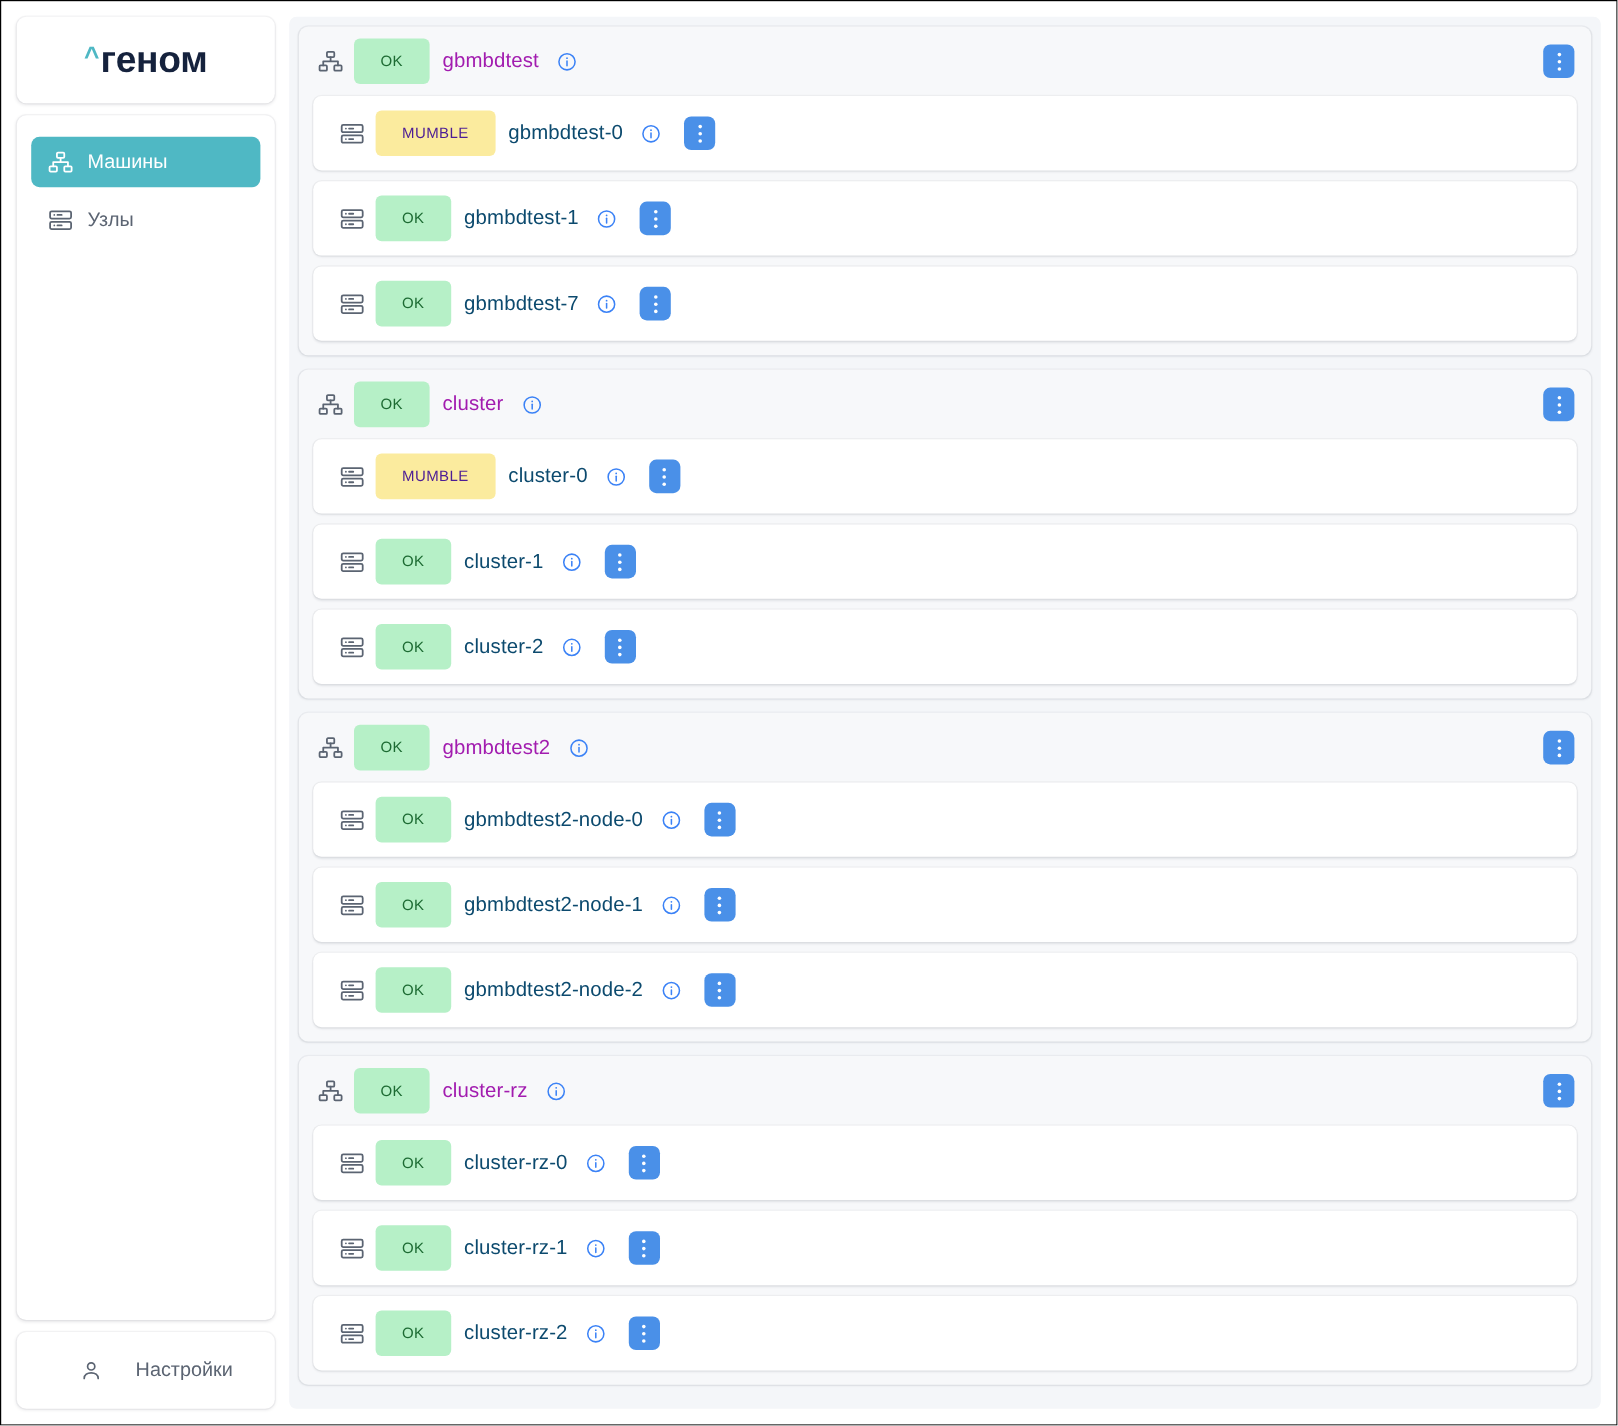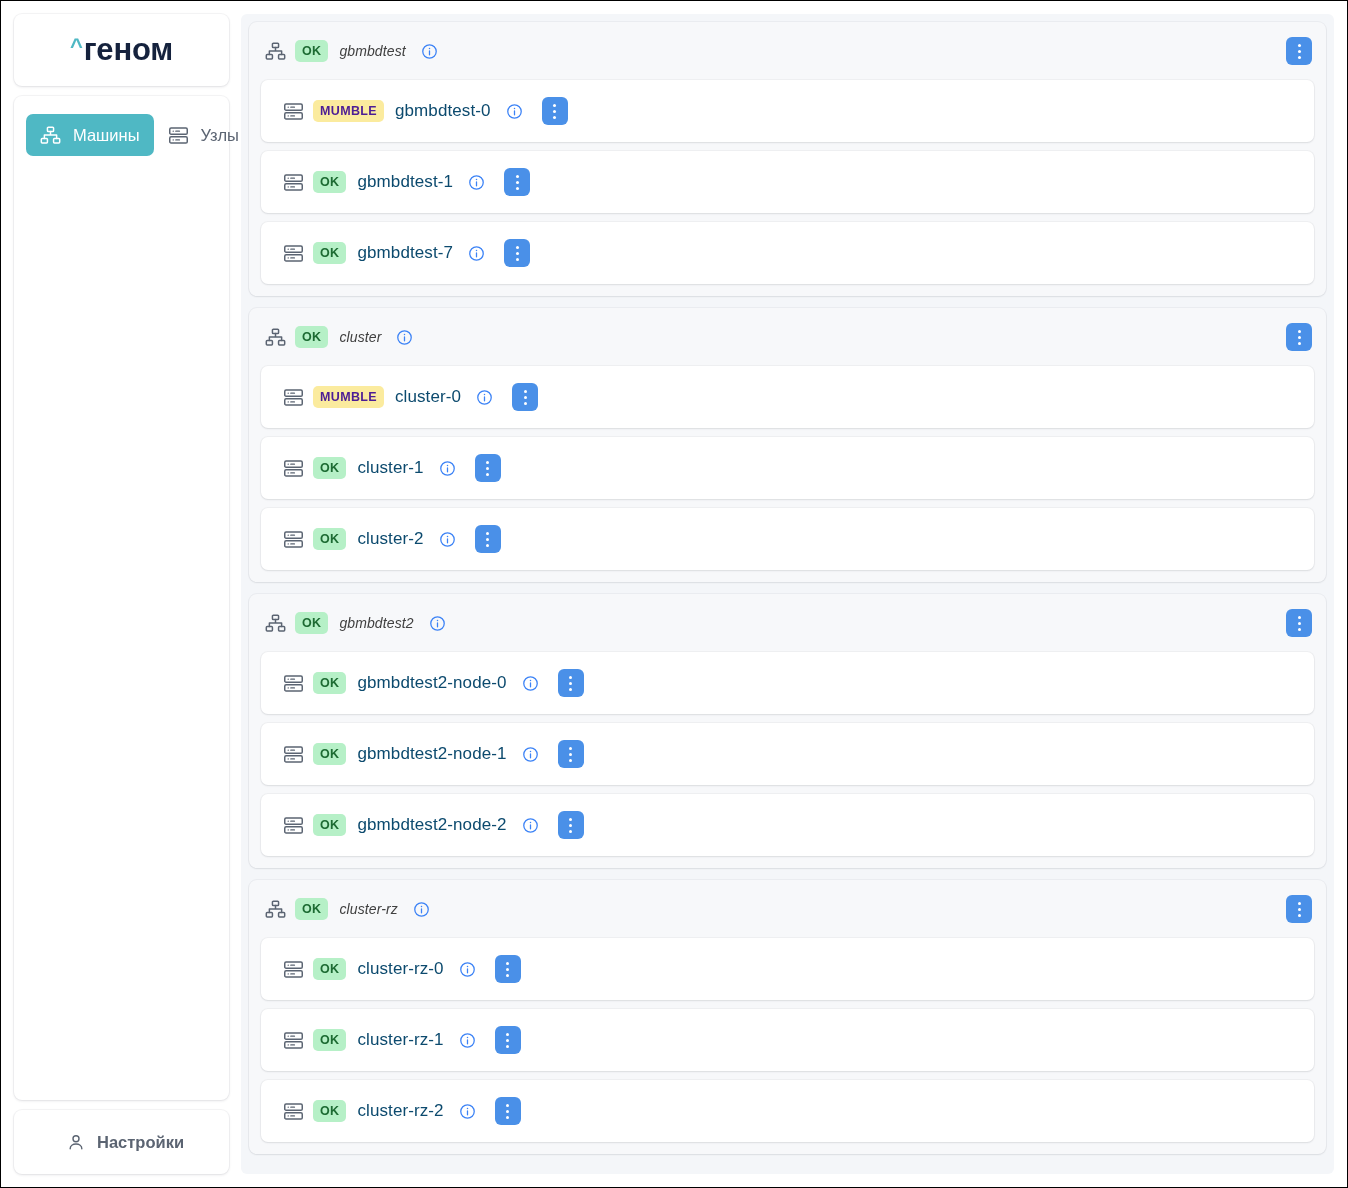--- a/index.html
+++ b/index.html
@@ -43,21 +43,21 @@
     margin-right: 1px; position: relative; top: -6px;
   }
 
   .nav-card {
     margin-top: 10px;
     background: #ffffff;
     border-radius: 8px;
     box-shadow: 0 1px 3px rgba(16,24,40,.10), 0 0 0 1px rgba(16,24,40,.04);
     flex: 1 1 auto;
     padding: 18px 12px 12px 12px;
-    display: flex; flex-direction: row;
+    display: flex; flex-direction: column;
   }
   .nav-item {
     display: flex; align-items: center; gap: 12px;
     height: 42px;
     padding: 0 14px;
     border-radius: 7px;
     color: #5b6472;
     font-size: 16.5px;
     margin-bottom: 6px;
     cursor: pointer;
@@ -74,21 +74,21 @@
     margin-top: 10px;
     height: 64px;
     background: #ffffff;
     border-radius: 8px;
     box-shadow: 0 1px 3px rgba(16,24,40,.10), 0 0 0 1px rgba(16,24,40,.04);
     display: flex; align-items: center;
     padding-left: 52px;
     flex: 0 0 64px;
     cursor: pointer;
   }
-  .settings-inner { display: flex; align-items: center; gap: 11px; color: #5b6472; font-size: 16.5px; font-weight: bold; }
+  .settings-inner { display: flex; align-items: center; gap: 27px; color: #5b6472; font-size: 16.5px; }
   .settings-inner svg { width: 20px; height: 20px; display: block; }
 
   
   .main {
     flex: 1 1 auto;
     margin: 13px 13px 13px 12px;
     background: #f4f6f9;
     border-radius: 6px;
     padding: 8px;
     overflow: hidden;
@@ -101,44 +101,43 @@
     margin-bottom: 12px;
   }
   .group-header {
     display: flex; align-items: center;
     height: 58px;
     padding: 0 14px 0 16px;
   }
   .group-header .gh-left { display: flex; align-items: center; gap: 9px; flex: 1 1 auto; }
   .group-icon svg { width: 21px; height: 21px; display: block; color: #5b6472; }
   .group-name {
-    font-size: 14px; color: #404040; letter-spacing: .1px;
+    font-size: 17px; color: #a21caf; letter-spacing: .1px;
     margin-left: 2px;
-    font-style: italic;
   }
 
   .node-list { padding: 0 12px; display: flex; flex-direction: column; gap: 9px; }
   .node-card {
     background: #ffffff;
     border-radius: 7px;
     box-shadow: 0 1px 2px rgba(16,24,40,.09), 0 0 0 1px rgba(16,24,40,.035);
     height: 62px;
     display: flex; align-items: center;
     padding: 0 18px 0 22px;
   }
   .node-left { display: flex; align-items: center; gap: 9px; }
   .node-icon svg { width: 21px; height: 21px; display: block; color: #5b6472; }
   .node-name { font-size: 17px; color: #0c4a6e; margin-left: 2px; letter-spacing: .1px; }
 
   
   .badge {
     display: inline-flex; align-items: center; justify-content: center;
-    height: 22px; padding: 0 7px;
+    height: 38px; padding: 0 22px;
     border-radius: 5px;
-    font-size: 12.5px; font-weight: bold; letter-spacing: .35px;
+    font-size: 12.5px; font-weight: normal; letter-spacing: .35px;
   }
   .badge.ok { background: #b6f0c7; color: #1d6b33; }
   .badge.mumble { background: #fbeb9e; color: #4c1d95; }
 
   
   .info-icon { display: inline-flex; margin-left: 6px; cursor: pointer; }
   .info-icon svg { width: 17px; height: 17px; display: block; }
 
   
   .kebab {

